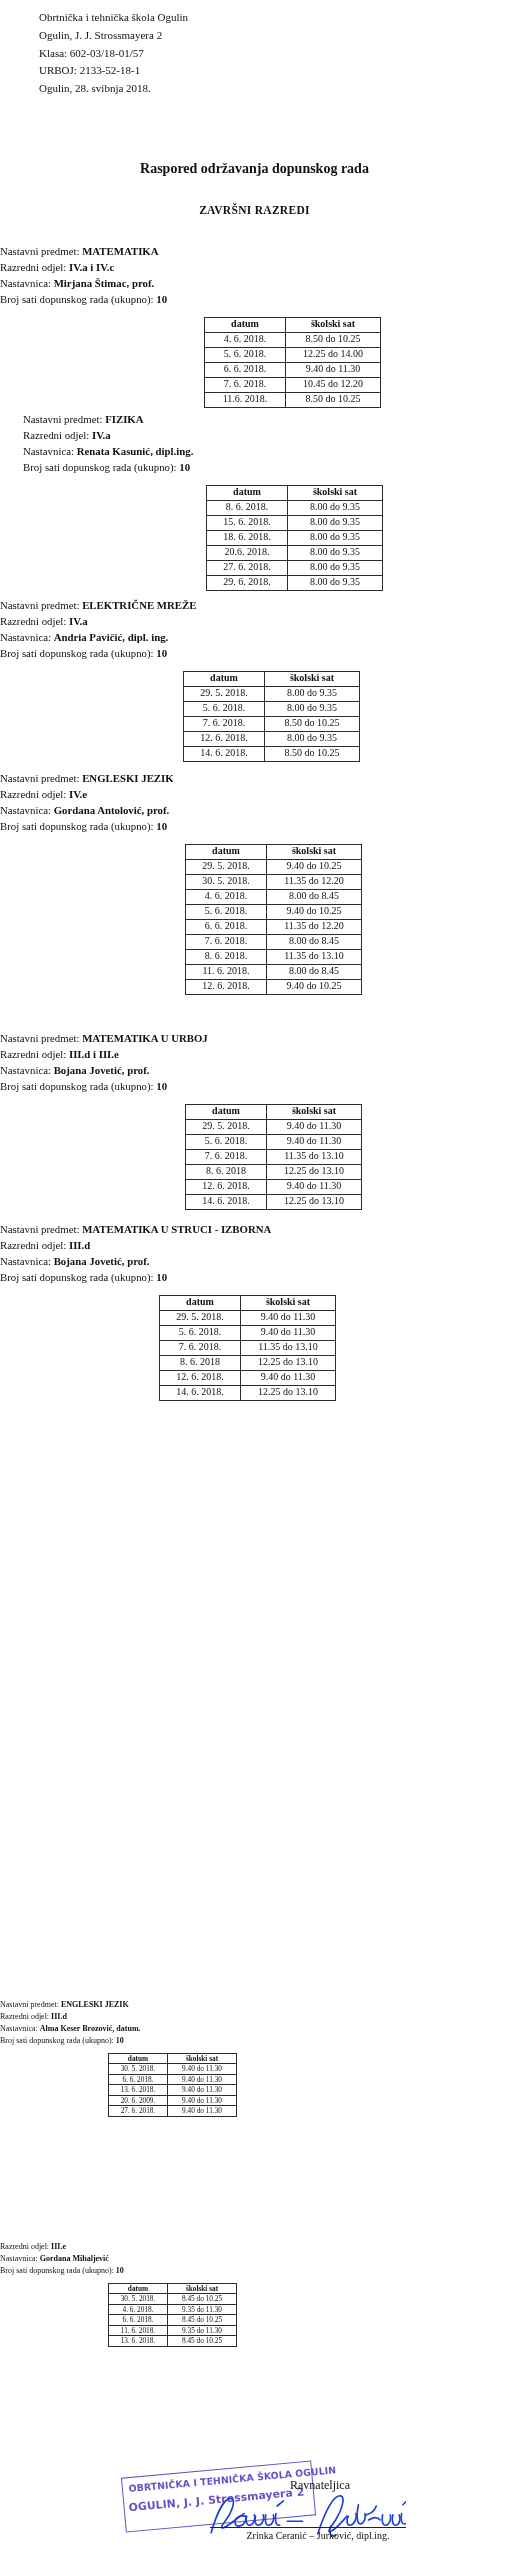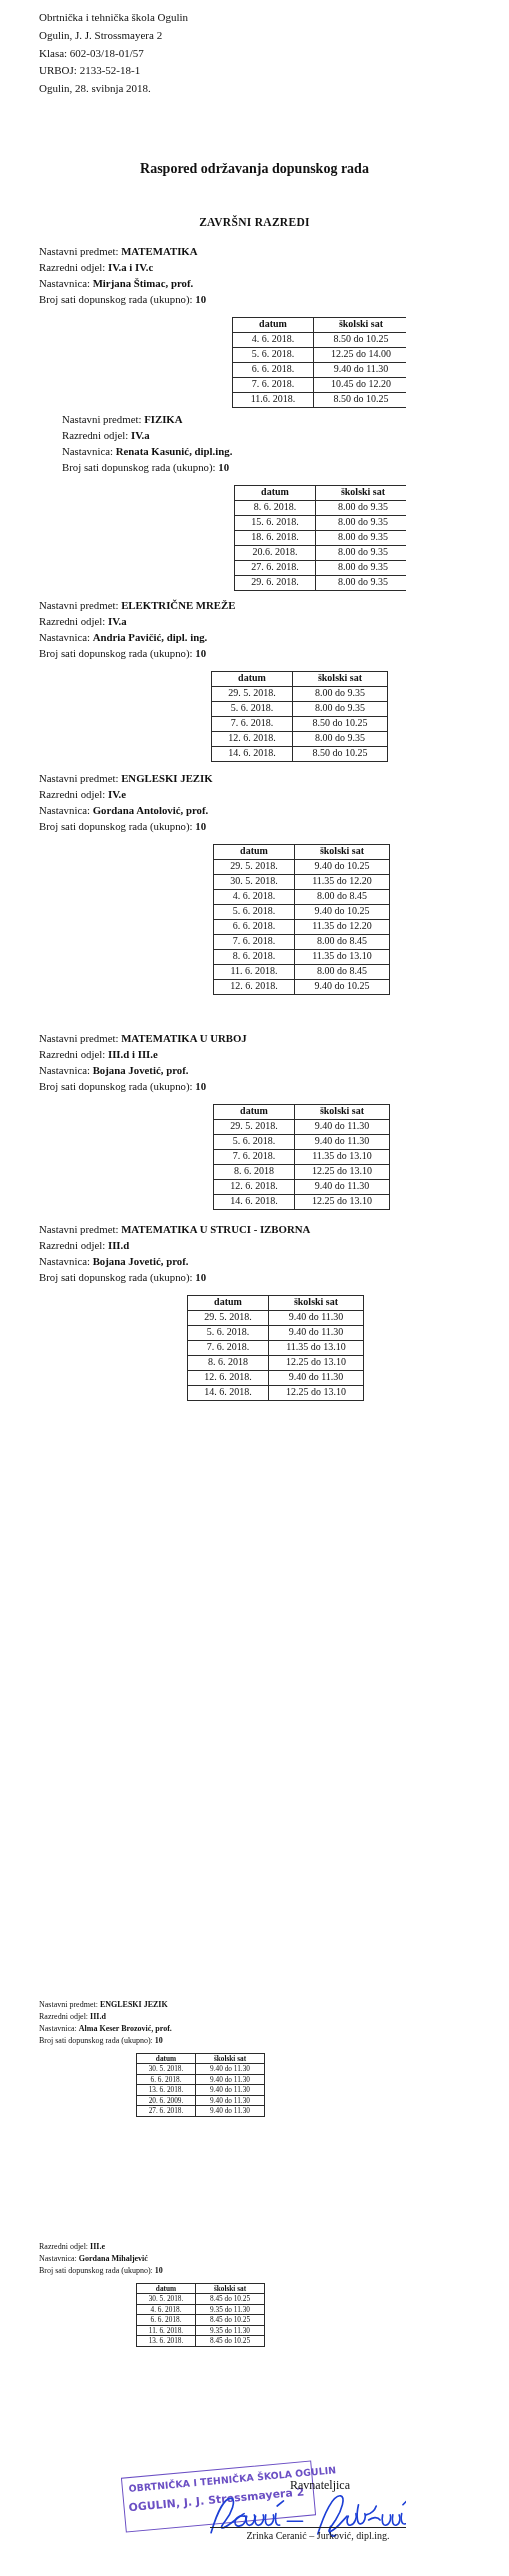--- a/index.html
+++ b/index.html
@@ -15,38 +15,37 @@
   .letterhead{position:absolute;left:39px;top:9px;font-size:11px;line-height:1.62;}
   .letterhead div{white-space:nowrap;}
 
   
   .doc-title{
     position:absolute;left:0;top:158px;width:509px;text-align:center;
     font-weight:bold;font-size:14px;line-height:1.5;
   }
   .section-title{
     position:absolute;left:0;top:204px;width:509px;text-align:center;
-    font-weight:bold;font-size:11.5px;letter-spacing:0.3px;margin-top:12px;
+    font-weight:bold;font-size:11.5px;letter-spacing:0.3px;
   }
 
   
   .block{position:absolute;left:0;width:509px;}
-  .meta{margin-left:39px;font-size:10.8px;line-height:1.48;}
+  .meta{font-size:10.8px;line-height:1.48;}
   .meta div{white-space:nowrap;}
   .meta b{font-weight:bold;}
 
   .block.small .meta{font-size:8px;line-height:1.5;}
 
   
   table.sched{
     border-collapse:collapse;
     margin-top:9px;
     font-size:10px;
     table-layout:fixed;
-    margin-left:28px;
   }
   table.sched th,table.sched td{
     border:0.6px solid #2b2b2b;
     text-align:center;
     padding:0.6px 2.5px;
     line-height:1.28;
     white-space:nowrap;
   }
   table.sched th{font-weight:bold;}
   table.sched col.c1{width:81px;}
@@ -402,21 +401,21 @@
                 <td>12.25 do 13.10</td>
               </tr>
             </tbody>
           </table>
         </div>
       </div>
       <div class="block small" style="top: 1999px;">
         <div class="meta">
           <div>Nastavni predmet: <b>ENGLESKI JEZIK</b></div>
           <div>Razredni odjel: <b>III.d</b></div>
-          <div>Nastavnica: <b>Alma Keser Brozović, prof.</b></div>
+          <div>Nastavnica: <b>Alma Keser Brozović, datum.</b></div>
           <div>Broj sati dopunskog rada (ukupno): <b>10</b></div>
         </div>
         <div class="tbl-wrap" style="margin-left: 108px;">
           <table class="sched">
             <colgroup>
               <col class="c1">
               <col class="c2">
             </colgroup>
             <thead>
               <tr>

